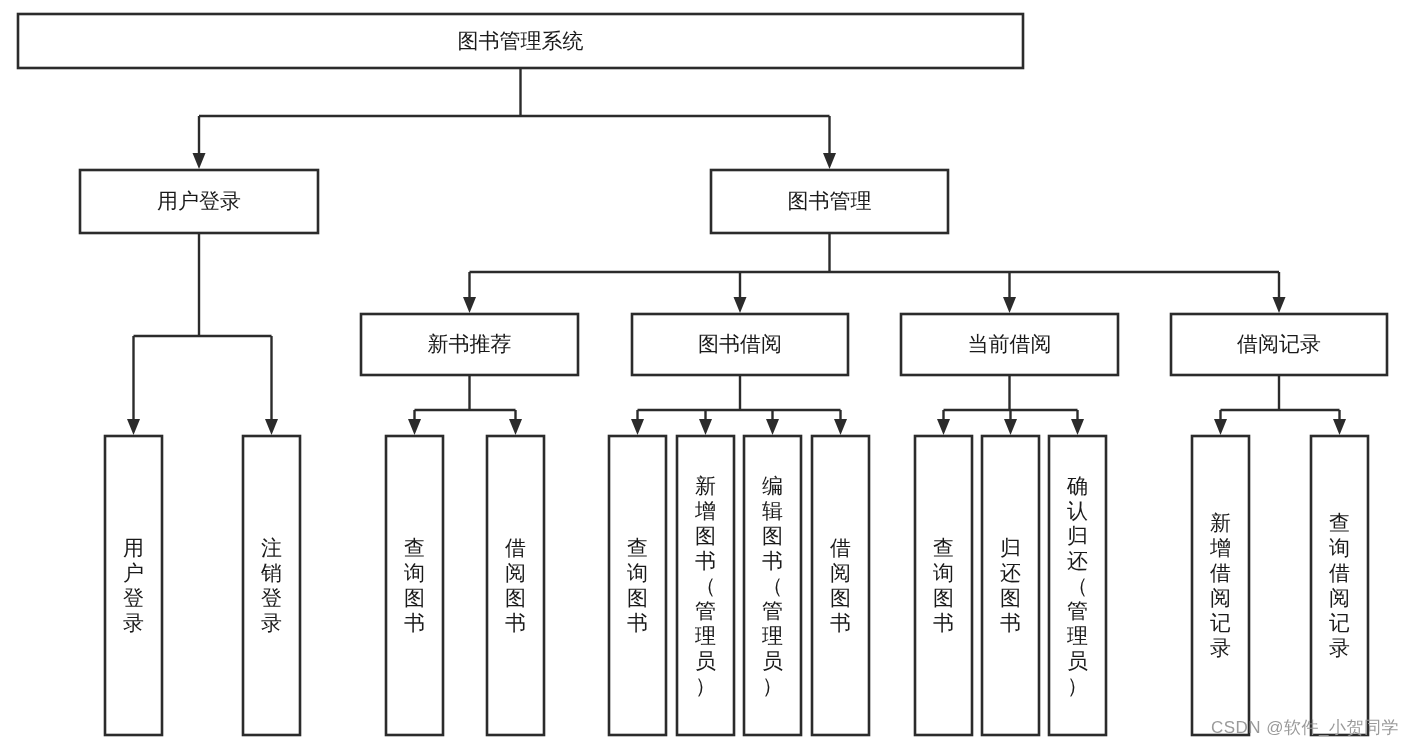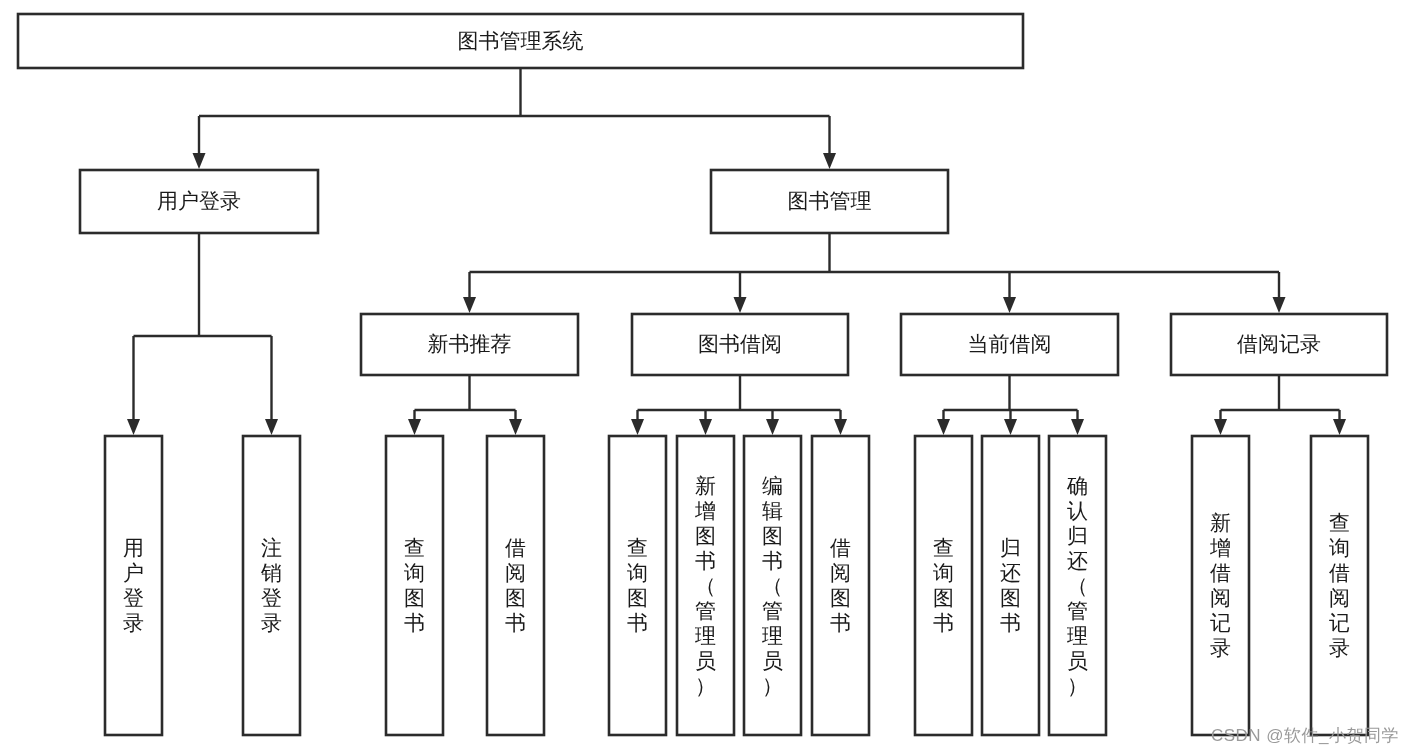--- a/index.html
+++ b/index.html
@@ -52,21 +52,21 @@
   }
   .node-label-v {
     font-family: "Liberation Sans", "DejaVu Sans", sans-serif;
     font-size: 21px;
     fill: #1a1a1a;
     text-anchor: middle;
   }
   .watermark-text {
     position: absolute;
     right: 6px;
-    bottom: 0;
+    bottom: 8px;
     font-family: "Liberation Sans", "DejaVu Sans", sans-serif;
     font-size: 17px;
     color: #9a9a9a;
     letter-spacing: 0.5px;
     white-space: nowrap;
     pointer-events: none;
   }
 </style>
 </head>
 <body>

